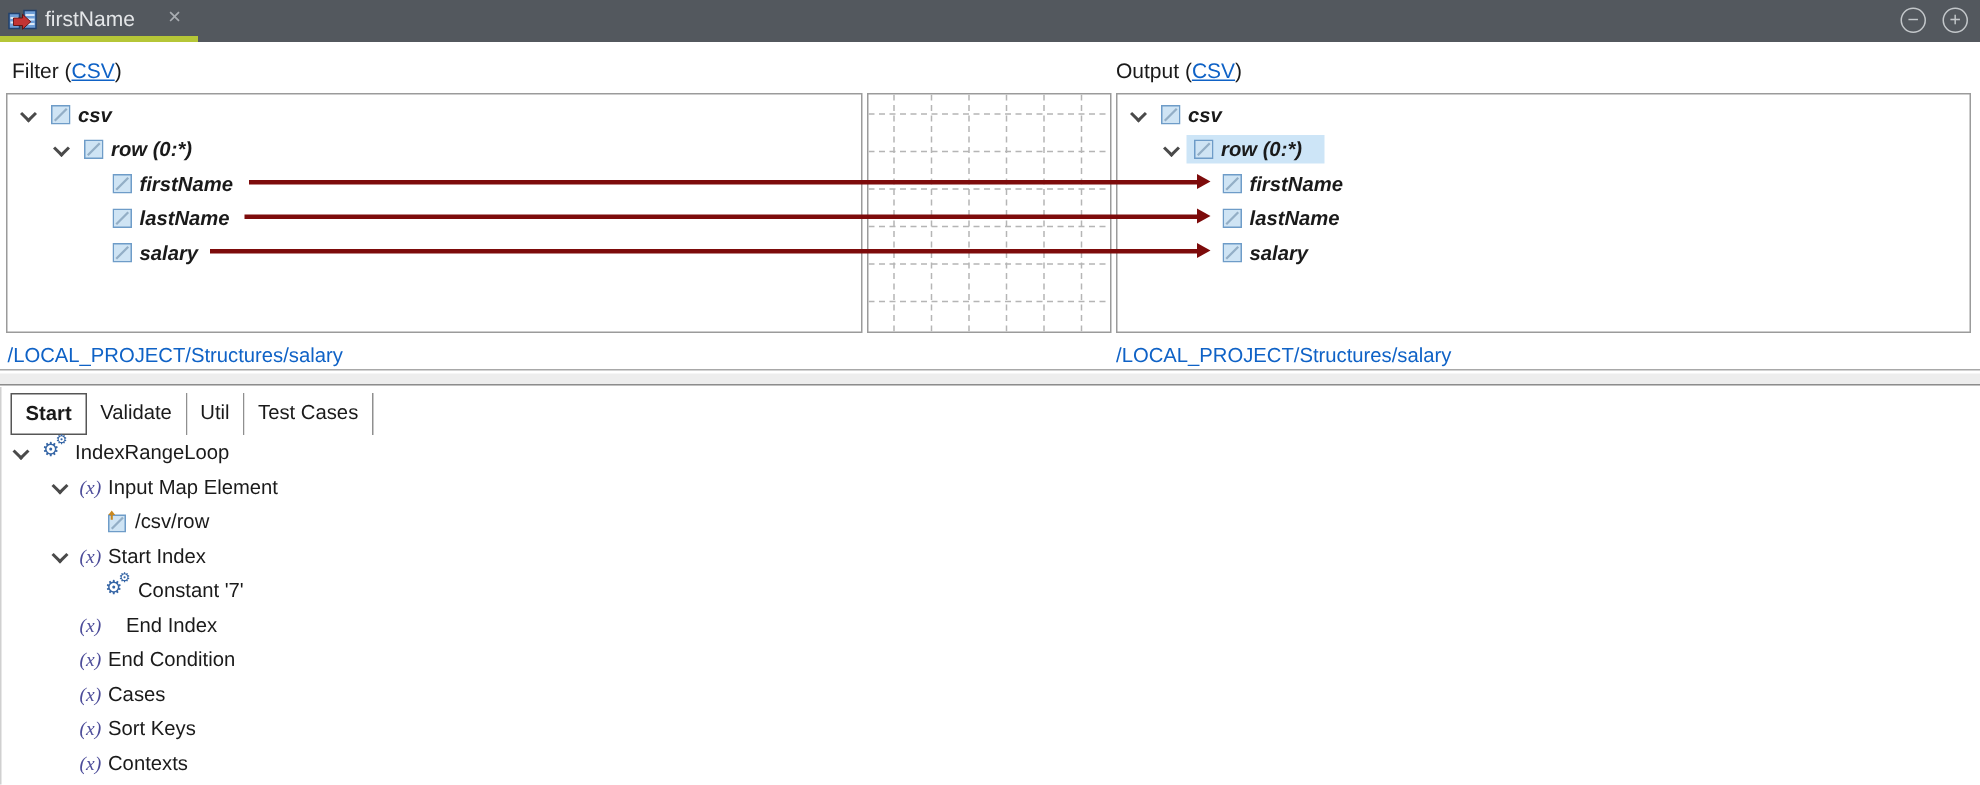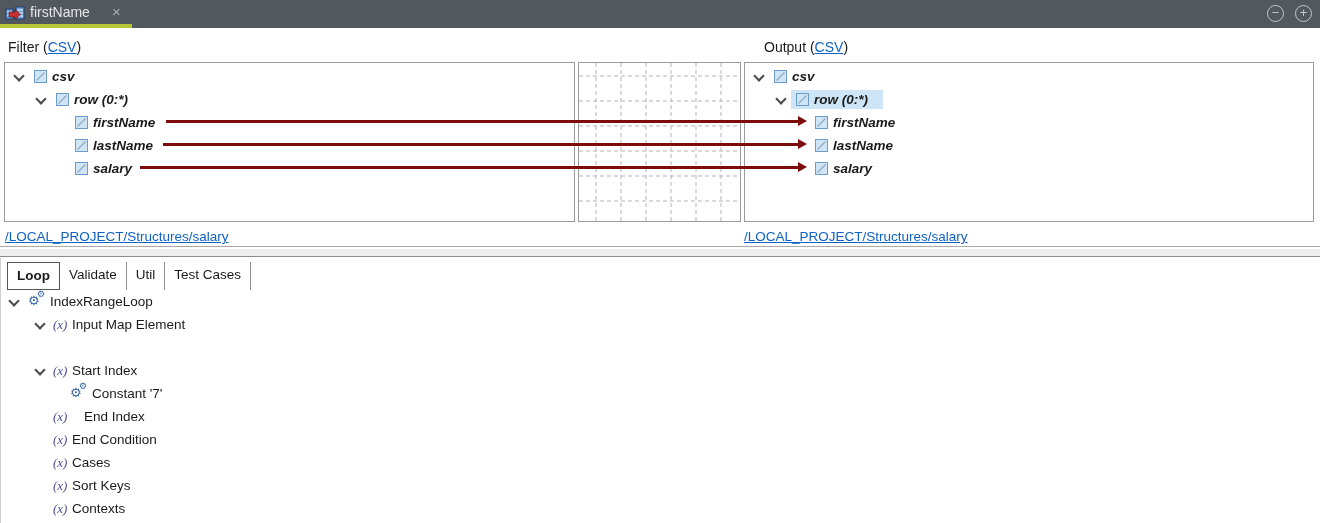--- a/index.html
+++ b/index.html
@@ -13,21 +13,21 @@
   #tab-close { position:absolute; left:112px; top:3px; font-size:15px; color:#a9adb2; cursor:pointer; }
   .circle-btn { position:absolute; top:5px; width:17px; height:17px; border:1px solid #c3c7ca;
                 border-radius:50%; color:#c3c7ca; font-size:13px; line-height:14px; text-align:center; }
   #zoom-out-btn { left:1267px; }
   #zoom-in-btn  { left:1295px; }
   #file-icon { position:absolute; left:5px; top:5px; }
 
   
   .hdr { position:absolute; top:39px; font-size:14px; }
   #input-hdr  { left:8px; }
-  #output-hdr { left:744px;margin-left:20px; }
+  #output-hdr { left:744px; }
   .lnk { color:#0f62c6; text-decoration:underline; cursor:pointer; }
 
   
   .panel { position:absolute; top:62px; height:160px; border:1px solid #9b9b9b; background:#fff; z-index:1; }
   #input-panel  { left:4px;   width:571px; }
   #grid-panel   { left:578px; width:163px; }
   #output-panel { left:744px; width:570px; }
 
   .trow { position:absolute; left:0; right:0; height:23px; }
   .trow .lbl { position:absolute; top:0; line-height:23px; font-size:13.5px; font-weight:bold;
@@ -40,21 +40,21 @@
   .eli .diag { stroke:#93aec6; stroke-width:1.5; }
   .sel-bg { position:absolute; top:2px; height:19px; background:#cde5f7; z-index:1; }
 
   
   .map-line { position:absolute; height:3px; background:#7d0b0b; z-index:5; }
   .map-arrow { position:absolute; width:0; height:0; border-top:5px solid transparent;
                border-bottom:5px solid transparent; border-left:9px solid #7d0b0b; z-index:5; }
 
   
   .src-link { position:absolute; top:229px; font-size:13.5px; color:#0f62c6;
-              text-decoration:underline; cursor:pointer; }
+              cursor:pointer; }
   #input-src  { left:5px; }
   #output-src { left:744px; }
 
   
   #upper-edge { position:absolute; left:0; top:246px; width:1320px; height:1px; background:#a8a8a8; }
   #splitter { position:absolute; left:0; top:248px; width:1320px; height:9px; background:#ededed;
               border-top:1px solid #ffffff; border-bottom:1px solid #8c8c8c; cursor:row-resize; }
   #lower-left-edge { position:absolute; left:0; top:258px; width:1px; height:265px; background:#d0d0d0; }
 
   
@@ -207,40 +207,49 @@
 <div class="map-arrow" style="left:798px;top:162px"></div>
 
 <a id="input-src" class="src-link">/LOCAL_PROJECT/Structures/salary</a>
 <a id="output-src" class="src-link">/LOCAL_PROJECT/Structures/salary</a>
 
 <div id="upper-edge"></div>
 <div id="splitter"></div>
 <div id="lower-left-edge"></div>
 
 <div id="tabstrip">
-  <div class="btab active">Loop</div>
+  <div class="btab active">Start</div>
   <div class="btab inactive">Validate</div>
   <div class="btab inactive">Util</div>
   <div class="btab inactive">Test Cases</div>
 </div>
 
 <div id="loop-tree">
   <div class="trow" style="top:0">
     <span class="chev" style="left:10px"></span>
     <span class="gears" style="left:28px">
         <span class="g1">⚙</span>
         <span class="g2">⚙</span>
       </span>
     <span class="lbl" style="left:50px">IndexRangeLoop</span>
   </div>
   <div class="trow" style="top:23px">
     <span class="chev" style="left:36px"></span>
     <span class="fx" style="left:53px">(x)</span>
     <span class="lbl" style="left:72px">Input Map Element</span>
   </div>
+  <div class="trow" style="top:46px">
+    <svg class="eli" style="left:70px;top:4px" width="15" height="15">
+      <rect x="2.5" y="3.5" width="11" height="11"></rect>
+        <line class="diag" x1="4.5" y1="12.5" x2="12" y2="5"></line>
+      <line x1="4.5" y1="6.5" x2="4.5" y2="2" stroke="#c8871f" stroke-width="1.4"></line>
+      <path d="M2.2 3.4 L4.5 0.4 L6.8 3.4 Z" fill="#c8871f"></path>
+    </svg>
+    <span class="lbl" style="left:90px">/csv/row</span>
+  </div>
   <div class="trow" style="top:69px">
     <span class="chev" style="left:36px"></span>
     <span class="fx" style="left:53px">(x)</span>
     <span class="lbl" style="left:72px">Start Index</span>
   </div>
   <div class="trow" style="top:92px">
     <span class="gears" style="left:70px">
         <span class="g1">⚙</span>
         <span class="g2">⚙</span>
       </span>

